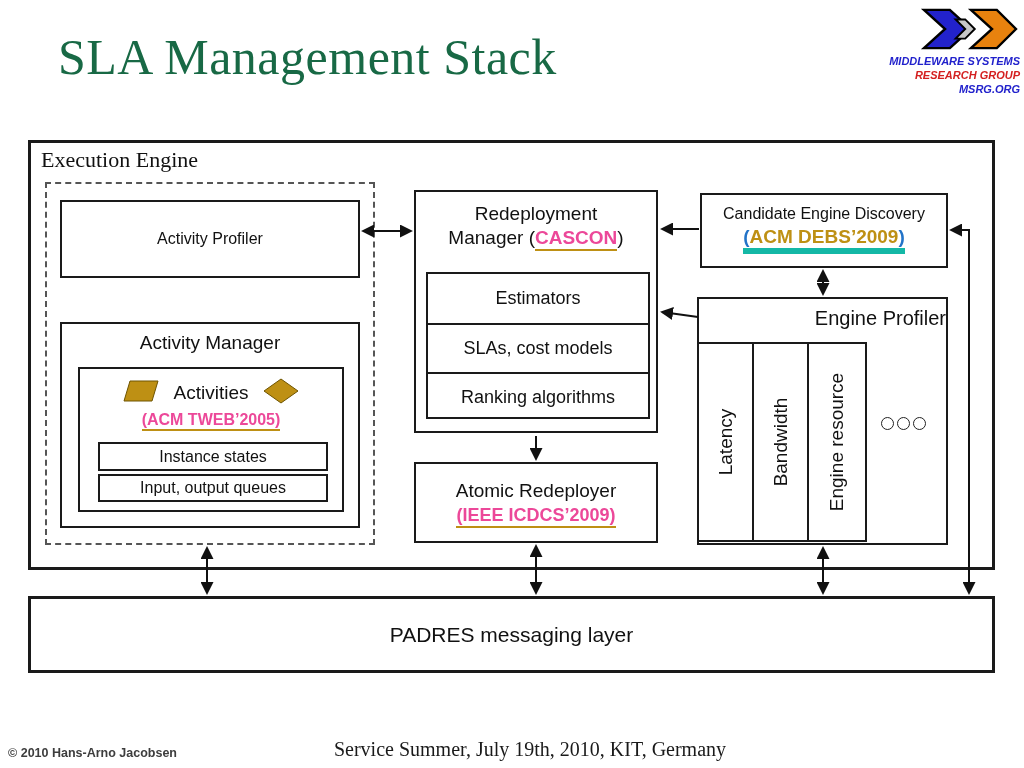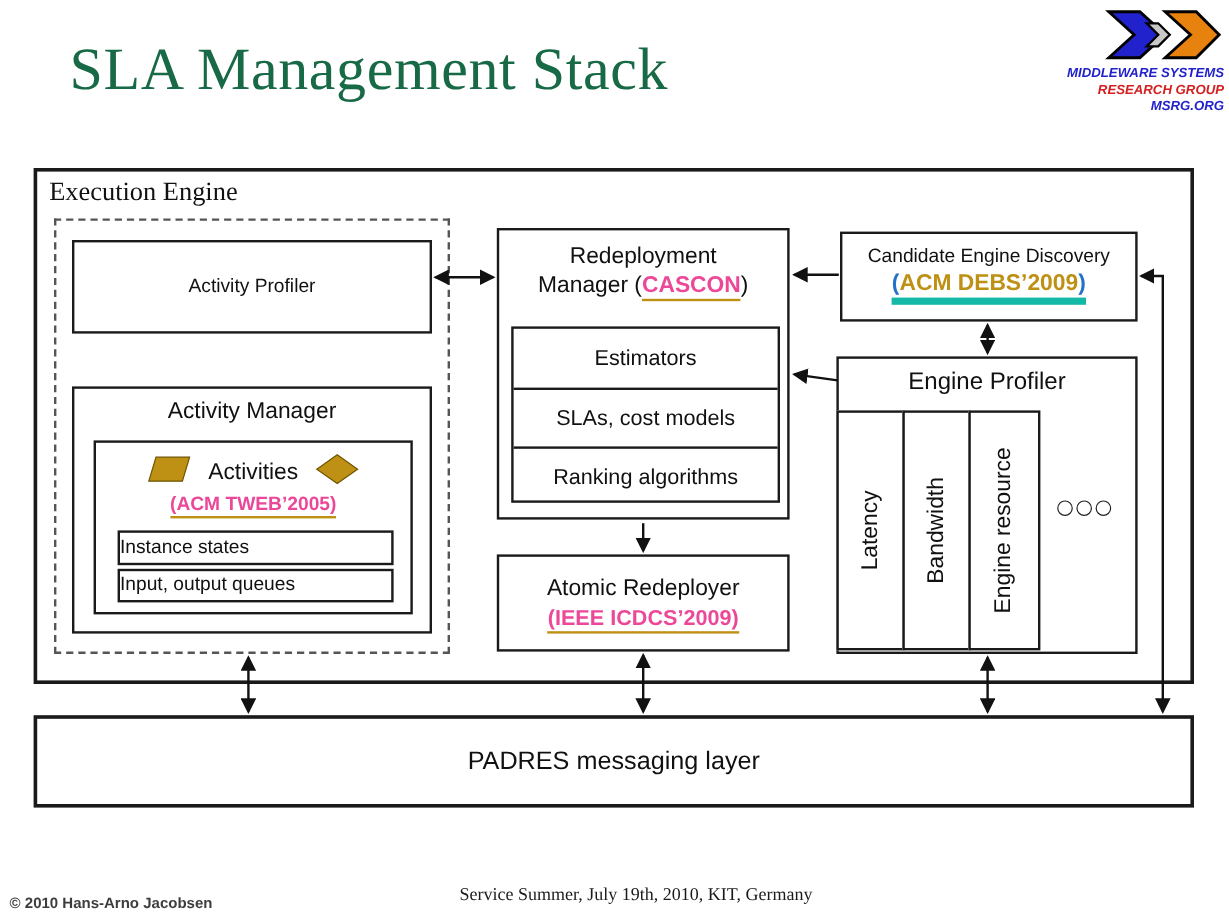--- a/index.html
+++ b/index.html
@@ -28,52 +28,52 @@
             font-size:22px;color:#111;}
 
   
   .am-title{margin-top:8px;text-align:center;font-size:19px;}
   .act-row{display:flex;align-items:center;justify-content:center;gap:14px;margin-top:8px;}
   .act-label{font-size:19px;}
   .gold{color:#be9014;}
   .goldref{color:#ec4899;font-weight:bold;border-bottom:2px solid #be9014;padding-bottom:1px;}
   .act-ref{text-align:center;font-size:16px;margin-top:2px;}
   .sub-box{position:absolute;box-sizing:border-box;border:2px solid #1a1a1a;
-           display:flex;align-items:center;font-size:16px;}
+           display:flex;align-items:center;justify-content:center;font-size:16px;}
 
   
   .rm-line{ text-align:center;font-size:19px;line-height:24px;}
   .stack{position:absolute;box-sizing:border-box;border:2px solid #1a1a1a;}
   .stack .row{box-sizing:border-box;height:49px;display:flex;align-items:center;
               justify-content:center;font-size:18px;border-top:2px solid #1a1a1a;}
   .stack .row:first-child{border-top:none;}
 
   
   .ced-l1{font-size:16px;text-align:center;margin-top:10px;}
   .ced-l2{font-size:19px;font-weight:bold;text-align:center;margin-top:3px;}
   .ced-l2 .wrap{border-bottom:6px solid #14b8a6;padding-bottom:1px;}
   .blueparen{color:#2273c8;}
 
   
-  .ep-title{margin-top:8px;text-align:center;font-size:20px;}
+  .ep-title{margin-top:8px;text-align:right;font-size:20px;}
   .vcols{position:absolute;left:-2px;top:43px;display:flex;}
   .vcol{box-sizing:border-box;width:57px;height:200px;border:2px solid #1a1a1a;
         margin-right:-2px;position:relative;background:#fff;}
   .vcol span{position:absolute;left:50%;top:50%;white-space:nowrap;font-size:19px;
              transform:translate(-50%,-50%) rotate(-90deg);}
   .dots{position:absolute;left:182px;top:118px;display:flex;gap:3px;}
   .dot{width:11px;height:11px;border:1.5px solid #222;border-radius:50%;background:#fff;}
 
   
   .padres{font-size:21px;}
 
   
   .foot-left{position:absolute;left:8px;top:746px;font-size:12.5px;font-weight:bold;color:#3d3d3d;}
   .foot-center{position:absolute;left:36px;right:0;top:738px;text-align:center;
-               font-family:"Liberation Serif",serif;font-size:15px;color:#1a1a1a;}
+               font-family:"Liberation Serif",serif;font-size:20px;color:#1a1a1a;}
 
   
   .overlay{position:absolute;left:0;top:0;z-index:10;pointer-events:none;}
 </style>
 </head>
 <body>
 
 <div class="slide">
 
   <h1 class="title">SLA Management Stack</h1>

